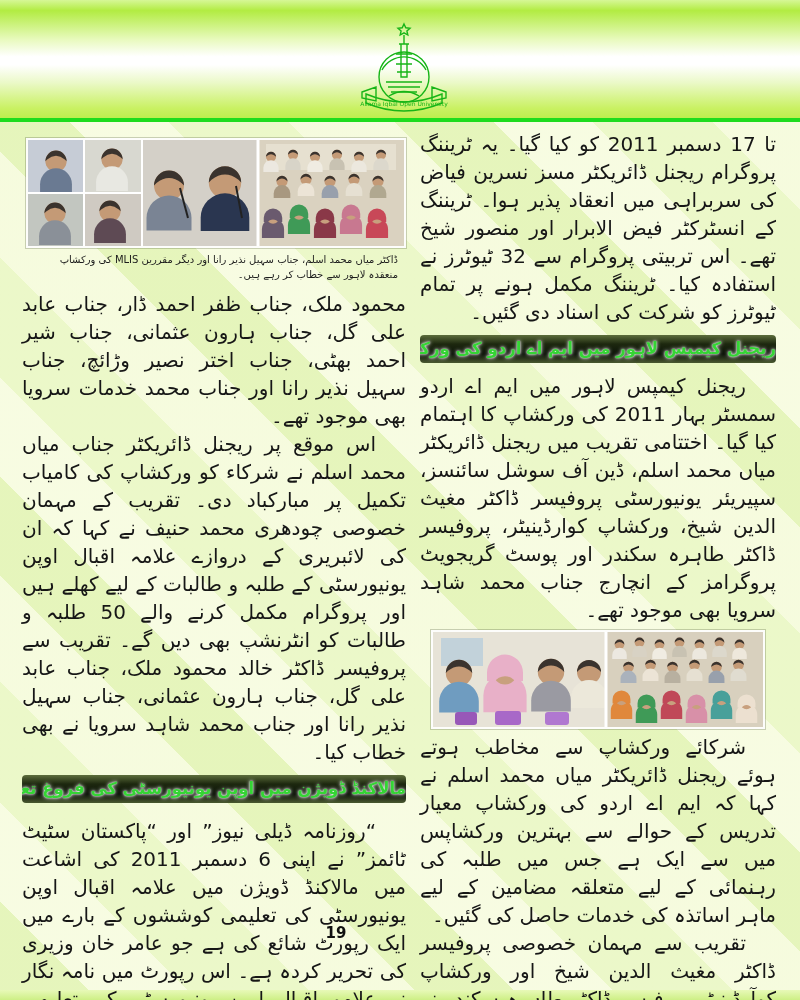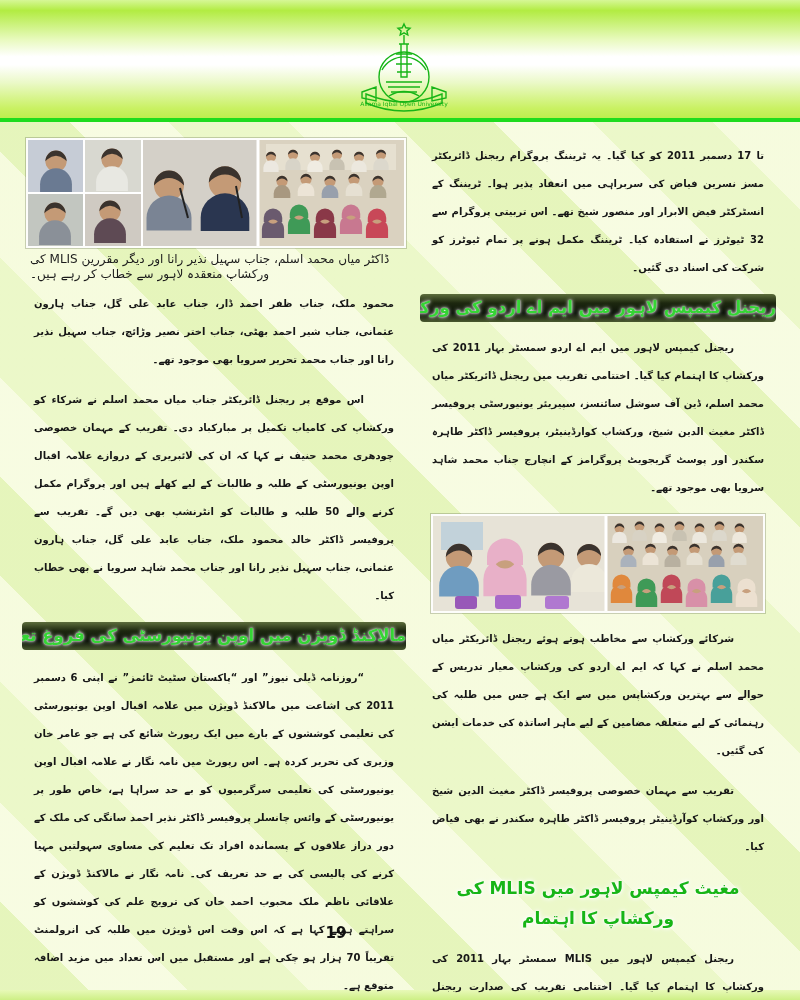--- a/index.html
+++ b/index.html
@@ -21,22 +21,22 @@
   .bottom-strip{position:absolute;bottom:0;left:0;width:800px;height:10px;
     background:linear-gradient(180deg,#e8f9b8 0%,#cdef85 100%);}
   .logo-wrap{position:absolute;top:22px;left:326px;width:156px;height:96px;}
   .logo-wrap svg{display:block;}
 
   .col{position:absolute;direction:rtl;}
   .col-right{top:130px;right:24px;width:356px;}
   .col-left{top:132px;left:22px;width:384px;}
 
   .para{
-    direction:rtl;text-align:justify;margin:12px;
-    font-size:10px;line-height:28px;color:#161616;font-weight:bold;
+    direction:rtl;text-align:justify;margin:0;
+    font-size:20px;line-height:28px;color:#161616;
   }
   .indent{text-indent:30px;} .mt8{margin-top:8px;} .mt14{margin-top:14px;}
 
   .headline-bar{
     direction:rtl;text-align:center;
     margin-top:9px;margin-bottom:9px;
     height:28px;line-height:28px;border-radius:4px;
     background:linear-gradient(180deg,#5d6e3c 0%,#1d280f 32%,#0d140a 68%,#49592f 100%);
     color:#35d435;font-weight:bold;font-size:16.5px;
     text-shadow:0 0 2px #ffffff,0 0 4px #ffffff;
@@ -44,22 +44,22 @@
   }
   .headline-plain{
     direction:rtl;text-align:center;margin:12px 0 6px 0;
     color:#17b517;font-weight:bold;font-size:17px;line-height:30px;
     text-shadow:0 0 2px #ffffff,0 0 4px #ffffff,0 0 6px #ffffff;
   }
 
   .photo-block{margin-top:6px;margin-bottom:4px;}
   .photo-frame{display:block;border:2px solid #fdfdfb;box-shadow:0 0 0 1px rgba(60,70,40,0.25);}
   .caption{
-    direction:rtl;text-align:left;margin:4px 8px 0 8px;
-    font-size:12px;line-height:15px;color:#1c1c1c;
+    direction:rtl;text-align:right;margin:4px 8px 0 8px;
+    font-size:10px;line-height:15px;color:#1c1c1c;
   }
 
   .page-number{
     position:absolute;top:924px;left:0;width:672px;
     text-align:center;font-weight:bold;font-size:15px;color:#101010;
   }
 </style>
 </head>
 <body>
 
@@ -139,21 +139,21 @@
         <use href="#pw" x="232" y="66" width="26" height="32" style="color:#6a5a6e"></use>
         <use href="#pw" x="258" y="62" width="26" height="32" style="color:#3f9a57"></use>
         <use href="#pw" x="284" y="66" width="26" height="32" style="color:#8a3848"></use>
         <use href="#pw" x="310" y="62" width="26" height="32" style="color:#c87890"></use>
         <use href="#pw" x="336" y="66" width="26" height="32" style="color:#c84858"></use>
         <line x1="230" y1="0" x2="230" y2="106" stroke="#fff" stroke-width="3"></line>
       </svg>
       <div class="caption">ڈاکٹر میاں محمد اسلم، جناب سہیل نذیر رانا اور دیگر مقررین MLIS کی ورکشاپ منعقدہ لاہور سے خطاب کر رہے ہیں۔</div>
     </div>
 
-    <p class="para mt8">محمود ملک، جناب ظفر احمد ڈار، جناب عابد علی گل، جناب ہارون عثمانی، جناب شیر احمد بھٹی، جناب اختر نصیر وڑائچ، جناب سہیل نذیر رانا اور جناب محمد تحریر سرویا بھی موجود تھے۔</p>
+    <p class="para mt8">محمود ملک، جناب ظفر احمد ڈار، جناب عابد علی گل، جناب ہارون عثمانی، جناب شیر احمد بھٹی، جناب اختر نصیر وڑائچ، جناب سہیل نذیر رانا اور جناب محمد خدمات سرویا بھی موجود تھے۔</p>
 
     <p class="para indent">اس موقع پر ریجنل ڈائریکٹر جناب میاں محمد اسلم نے شرکاء کو ورکشاپ کی کامیاب تکمیل پر مبارکباد دی۔ تقریب کے مہمان خصوصی چودھری محمد حنیف نے کہا کہ ان کی لائبریری کے دروازے علامہ اقبال اوپن یونیورسٹی کے طلبہ و طالبات کے لیے کھلے ہیں اور پروگرام مکمل کرنے والے 50 طلبہ و طالبات کو انٹرنشپ بھی دیں گے۔ تقریب سے پروفیسر ڈاکٹر خالد محمود ملک، جناب عابد علی گل، جناب ہارون عثمانی، جناب سہیل نذیر رانا اور جناب محمد شاہد سرویا نے بھی خطاب کیا۔</p>
 
     <div class="headline-bar mt14">مالاکنڈ ڈویژن میں اوپن یونیورسٹی کی فروغ تعلیم کی کوششیں</div>
 
     <p class="para indent mt14">“روزنامہ ڈیلی نیوز” اور “پاکستان سٹیٹ ٹائمز” نے اپنی 6 دسمبر 2011 کی اشاعت میں مالاکنڈ ڈویژن میں علامہ اقبال اوپن یونیورسٹی کی تعلیمی کوششوں کے بارے میں ایک رپورٹ شائع کی ہے جو عامر خان وزیری کی تحریر کردہ ہے۔ اس رپورٹ میں نامہ نگار نے علامہ اقبال اوپن یونیورسٹی کی تعلیمی سرگرمیوں کو بے حد سراہا ہے، خاص طور پر یونیورسٹی کے وائس چانسلر پروفیسر ڈاکٹر نذیر احمد سانگی کی ملک کے دور دراز علاقوں کے پسماندہ افراد تک تعلیم کی مساوی سہولتیں مہیا کرنے کی پالیسی کی بے حد تعریف کی۔ نامہ نگار نے مالاکنڈ ڈویژن کے علاقائی ناظم ملک محبوب احمد خان کی ترویج علم کی کوششوں کو سراہتے ہوئے کہا ہے کہ اس وقت اس ڈویژن میں طلبہ کی انرولمنٹ تقریباً 70 ہزار ہو چکی ہے اور مستقبل میں اس تعداد میں مزید اضافہ متوقع ہے۔</p>
   </div>
 
   <div class="col col-right">
 
@@ -191,21 +191,21 @@
         <use href="#pw" x="176" y="56" width="25" height="31" style="color:#e0883c"></use>
         <use href="#pw" x="201" y="60" width="25" height="31" style="color:#3f9a57"></use>
         <use href="#pw" x="226" y="56" width="25" height="31" style="color:#c04858"></use>
         <use href="#pw" x="251" y="60" width="25" height="31" style="color:#d890a8"></use>
         <use href="#pw" x="276" y="56" width="25" height="31" style="color:#48a09a"></use>
         <use href="#pw" x="301" y="60" width="25" height="31" style="color:#ece0d0"></use>
         <line x1="173" y1="0" x2="173" y2="95" stroke="#fff" stroke-width="3"></line>
       </svg>
     </div>
 
-    <p class="para indent">شرکائے ورکشاپ سے مخاطب ہوتے ہوئے ریجنل ڈائریکٹر میاں محمد اسلم نے کہا کہ ایم اے اردو کی ورکشاپ معیار تدریس کے حوالے سے بہترین ورکشاپس میں سے ایک ہے جس میں طلبہ کی رہنمائی کے لیے متعلقہ مضامین کے لیے ماہر اساتذہ کی خدمات ایشن کی گئیں۔</p>
+    <p class="para indent">شرکائے ورکشاپ سے مخاطب ہوتے ہوئے ریجنل ڈائریکٹر میاں محمد اسلم نے کہا کہ ایم اے اردو کی ورکشاپ معیار تدریس کے حوالے سے بہترین ورکشاپس میں سے ایک ہے جس میں طلبہ کی رہنمائی کے لیے متعلقہ مضامین کے لیے ماہر اساتذہ کی خدمات حاصل کی گئیں۔</p>
 
     <p class="para indent">تقریب سے مہمان خصوصی پروفیسر ڈاکٹر مغیث الدین شیخ اور ورکشاپ کوآرڈینیٹر پروفیسر ڈاکٹر طاہرہ سکندر نے بھی فیاض کیا۔</p>
 
     <div class="headline-plain">مغیث کیمپس لاہور میں MLIS کی ورکشاپ کا اہتمام</div>
 
     <p class="para indent">ریجنل کیمپس لاہور میں MLIS سمسٹر بہار 2011 کی ورکشاپ کا اہتمام کیا گیا۔ اختتامی تقریب کی صدارت ریجنل ڈائریکٹر، لاہور میاں محمد اسلم نے کی۔ اس موقع پر مہمان خصوصی پاکستان لائبریری ایسوسی ایشن (پنجاب) کے صدر اور پنجاب یونیورسٹی کے چیف لائبریرین چودھری محمد حنیف تھے۔ تقریب میں پروفیسر ڈاکٹر خالد</p>
   </div>
 
   <div class="page-number">19</div>
 </div>

